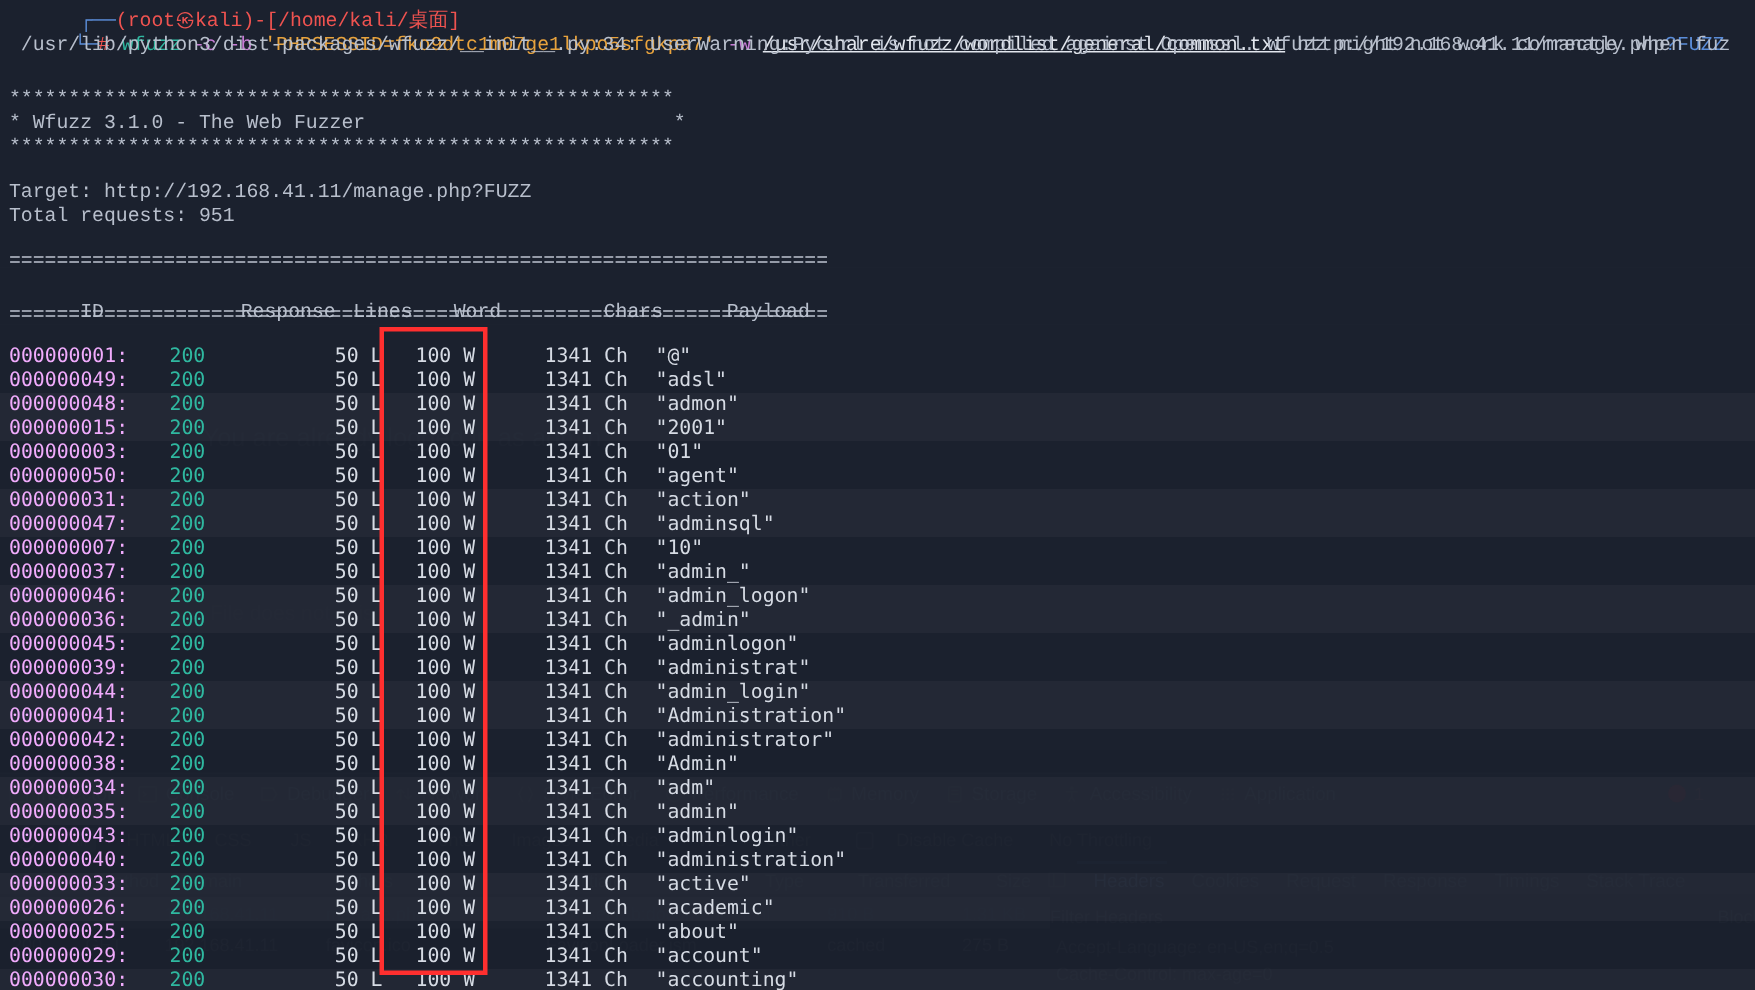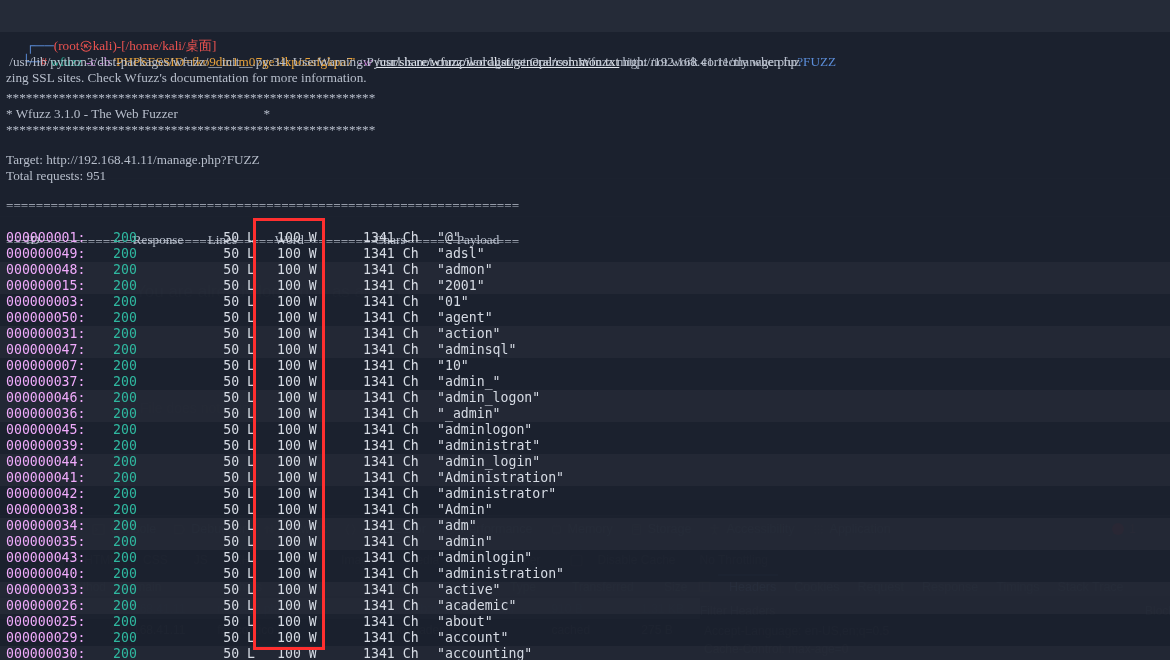--- a/index.html
+++ b/index.html
@@ -105,27 +105,26 @@
     position: absolute; top: 522px; right: 34px;
     display: flex; align-items: center; gap: 5px;
     font-family: "Liberation Sans", sans-serif; font-size: 12px; color: #4a3340;
   }
   .dt-errdot { width: 12px; height: 12px; border-radius: 50%; background: #5a2030; }
 
   
   #term {
     position: absolute; inset: 0; z-index: 5;
     background: rgba(26,32,44,0.88);
-    font-family: Liberation Serif, serif;
+    font-family: Liberation Mono, monospace;
     font-size: 13.2px;
     line-height: 16px;
     color: #d6dbe4;
     padding: 0 0 0 6px;
     white-space: pre;
-    margin-top: 32px;
   }
   .ln { height: 16px; white-space: pre; }
   .c-red { color: #ef5350; }
   .c-teal { color: #2fb8a0; }
   .c-blue { color: #5b8dd9; }
   .c-mag { color: #c77dd6; }
   .c-orange { color: #e8a33d; }
   .c-white { color: #e3e7ee; }
   .c-grey { color: #b8bfcc; }
   .c-ul { text-decoration: underline; }
@@ -364,21 +363,20 @@
 
     <div class="ln" style="position:absolute;left:6px;top:-10px;">
       <span class="c-blue">┌──</span><span class="c-red">(root㉿kali)-[/home/kali/桌面]</span>
     </div>
 
     <div class="ln" style="position:absolute;left:2px;top:6px;">
       <span class="c-blue">└─</span><span class="c-red"># </span><span class="c-teal">wfuzz</span><span> </span><span class="c-mag">-c</span><span> </span><span class="c-mag">-b</span><span> </span><span class="c-orange">'PHPSESSID=fko9dtc1m07ge1lkpo5sfgkpa7'</span><span> </span><span class="c-mag">-w</span><span> </span><span class="c-ul c-white">/usr/share/wfuzz/wordlist/general/common.txt</span><span> </span><span class="c-grey">http://192.168.41.11/manage.php</span><span class="c-blue">?FUZZ</span>
     </div>
 
     <div class="ln c-grey" style="position:absolute;left:6px;top:22px;"> /usr/lib/python3/dist-packages/wfuzz/__init__.py:34: UserWarning:Pycurl is not compiled against Openssl. Wfuzz might not work correctly when fuz</div>
-    <div class="ln c-grey" style="position:absolute;left:6px;top:38px;">zing SSL sites. Check Wfuzz's documentation for more information.</div>
 
     <div class="ln c-grey" style="position:absolute;left:6px;top:58px;">********************************************************</div>
     <div class="ln c-grey" style="position:absolute;left:6px;top:74px;">* Wfuzz 3.1.0 - The Web Fuzzer                          *</div>
     <div class="ln c-grey" style="position:absolute;left:6px;top:90px;">********************************************************</div>
 
     <div class="ln c-grey" style="position:absolute;left:6px;top:120px;">Target: http://192.168.41.11/manage.php?FUZZ</div>
     <div class="ln c-grey" style="position:absolute;left:6px;top:136px;">Total requests: 951</div>
 
     <div class="ln c-grey" style="position:absolute;left:6px;top:166px;">=====================================================================</div>
 

